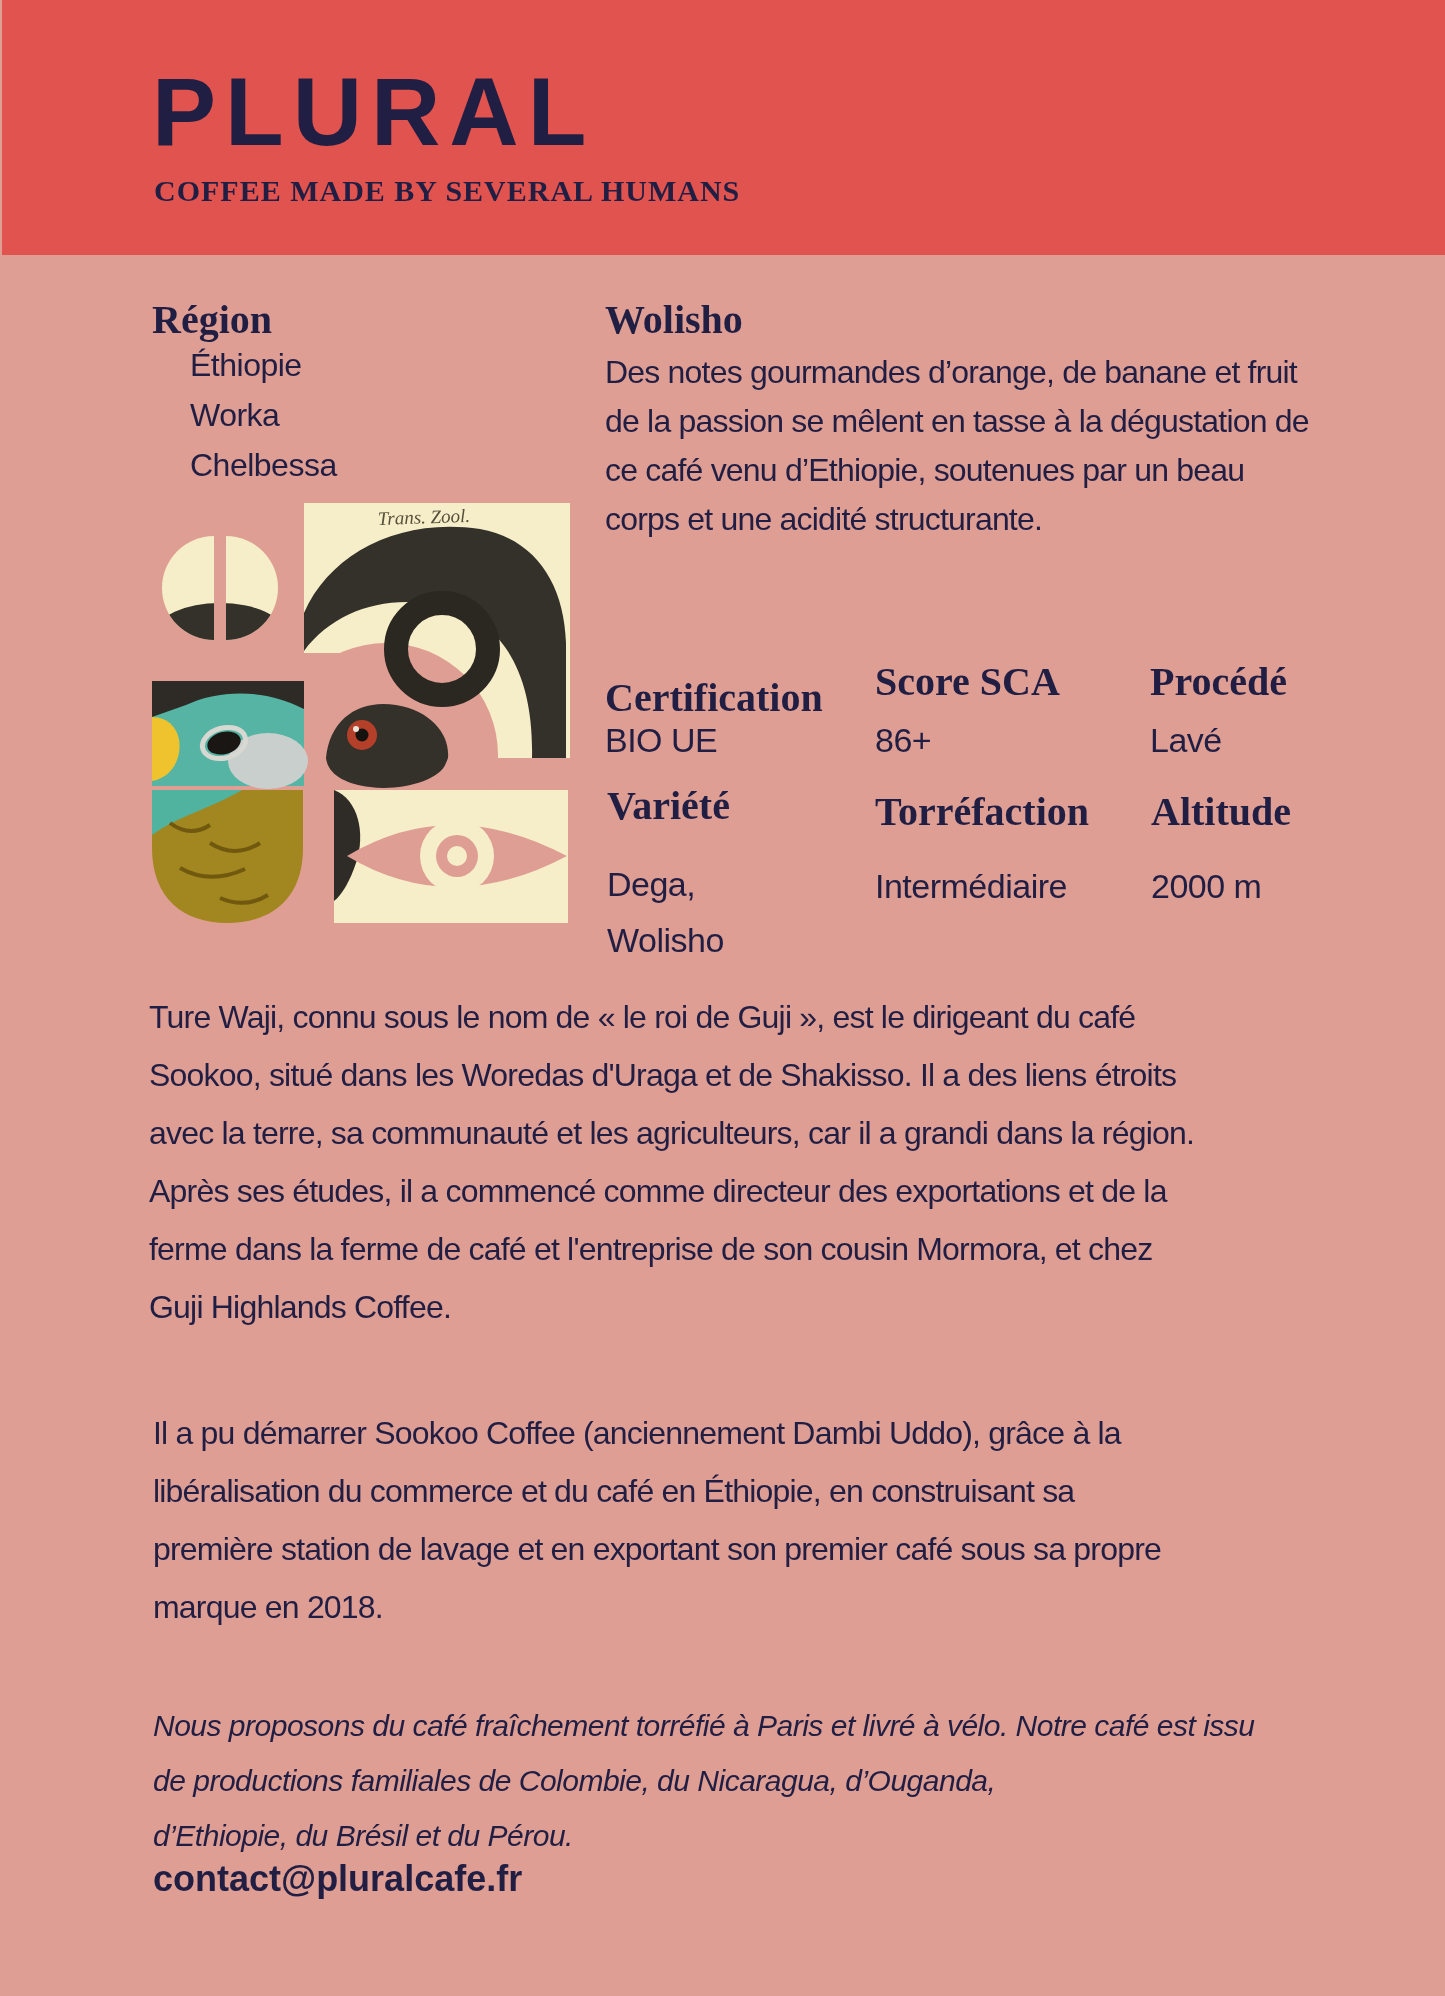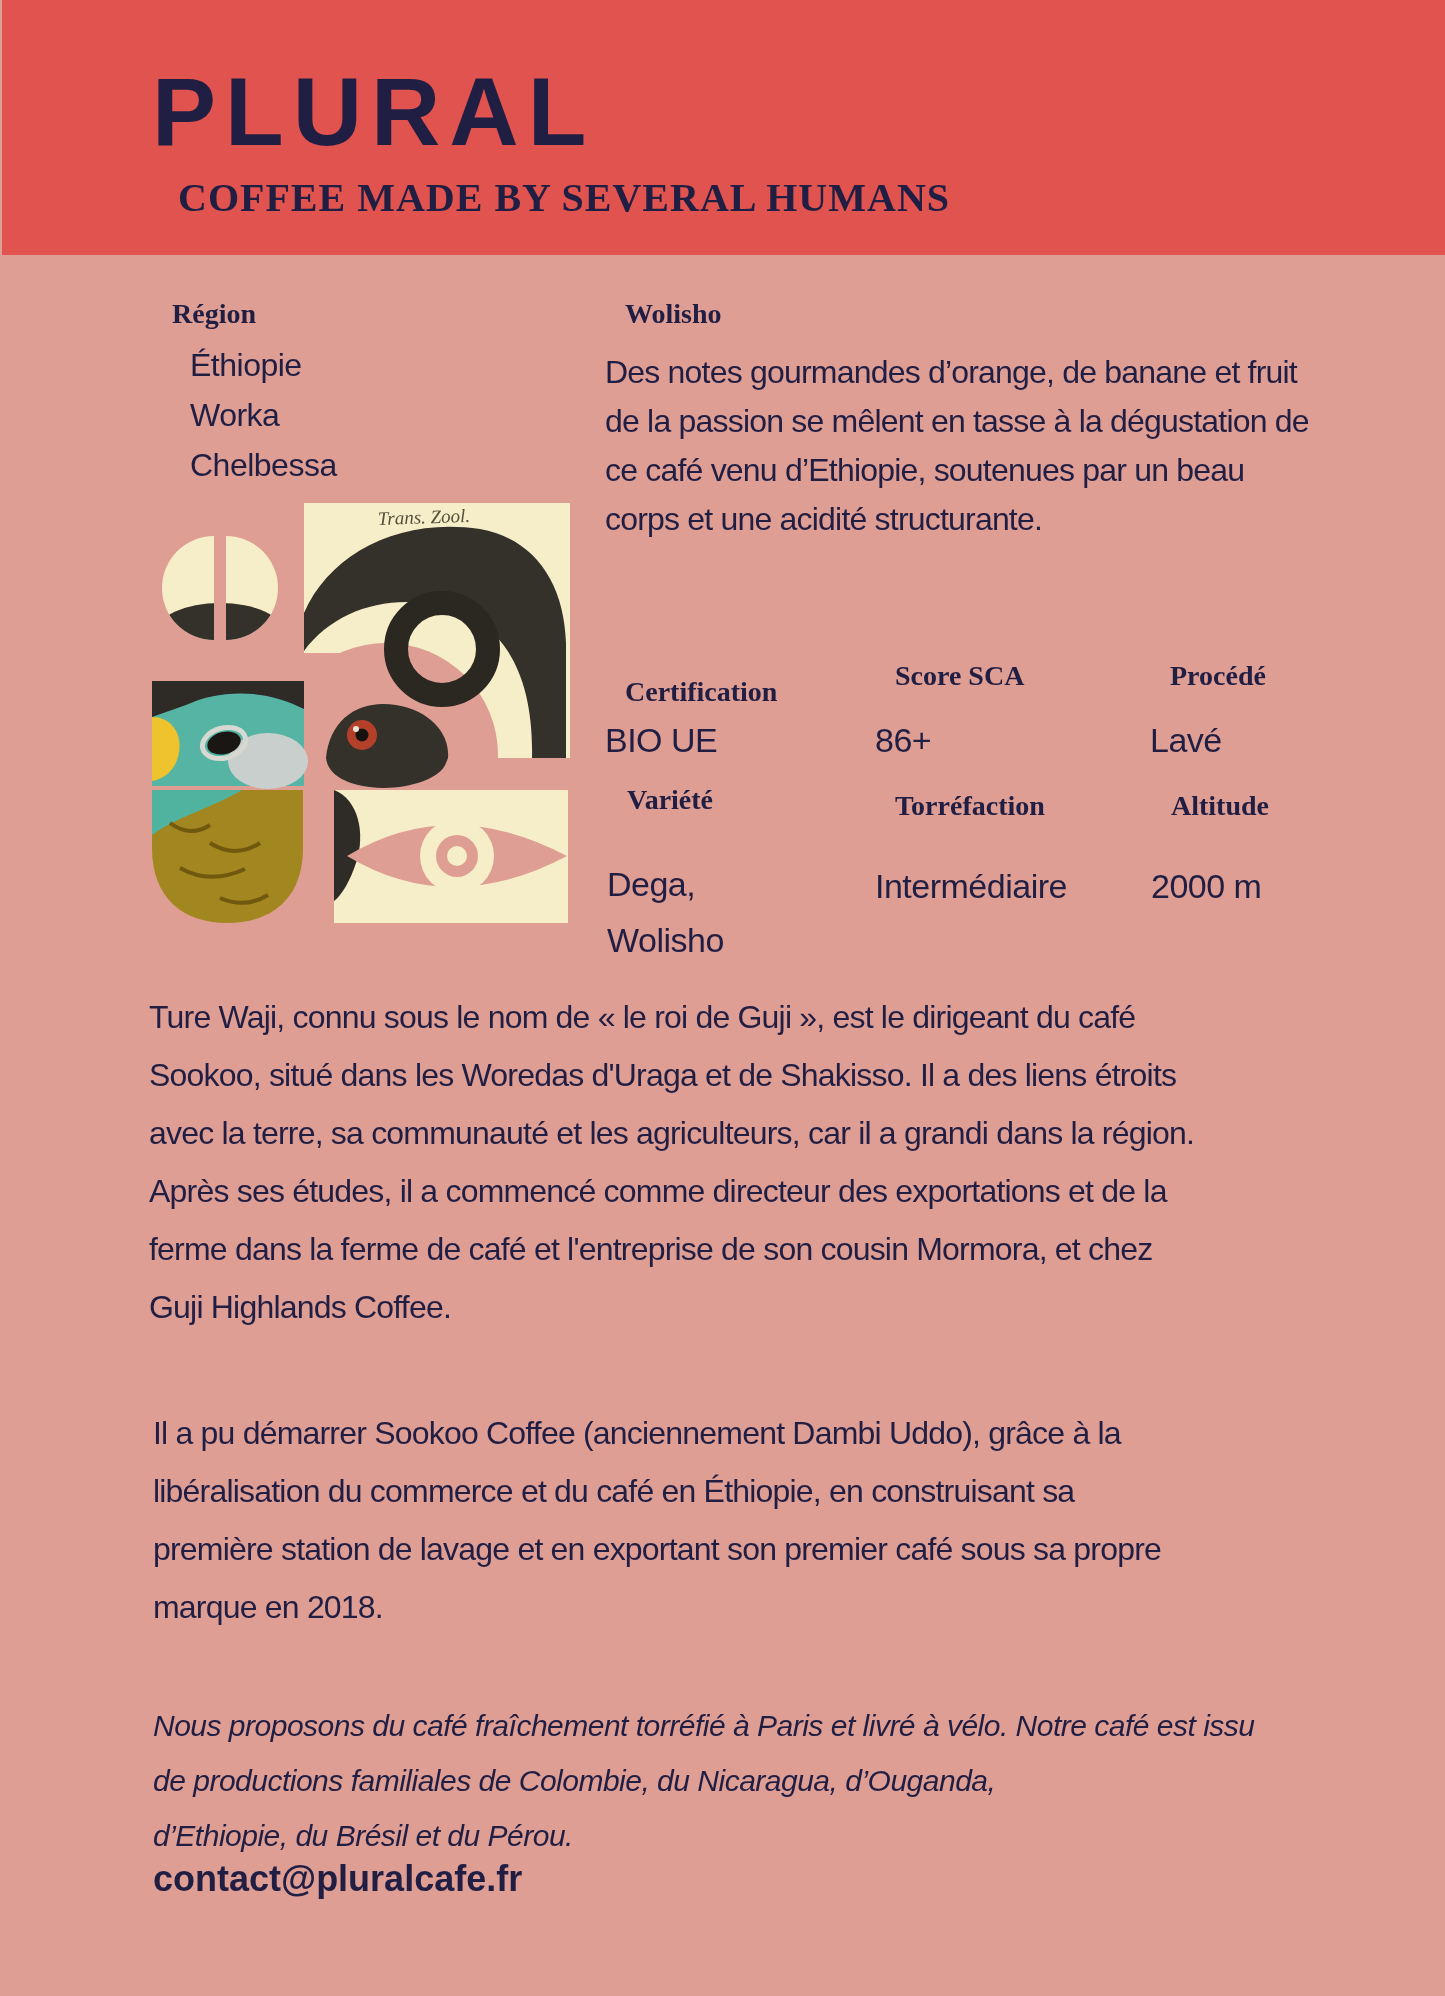--- a/index.html
+++ b/index.html
@@ -22,32 +22,30 @@
     font-weight:bold;
     font-size:96px;
     letter-spacing:9px;
     line-height:1;
     color:#211e44;
   }
   .tagline{
     left:152px;top:174px;
     font-family:"Liberation Serif", serif;
     font-weight:bold;
-    font-size:40px;
+    font-size:30px;
     letter-spacing:1px;
     color:#211e44;
-    margin-left:24px;
   }
   .h-label{
     font-family:"Liberation Serif", serif;
     font-weight:bold;
-    font-size:28px;
+    font-size:40px;
     line-height:1;
     color:#211e44;
-    margin-left:20px;
   }
   .val{
     font-size:32px;
     letter-spacing:-0.5px;
     line-height:50px;
     white-space:pre-line;
     margin-left:38px;
   }
   .body-text{
     font-size:32px;

